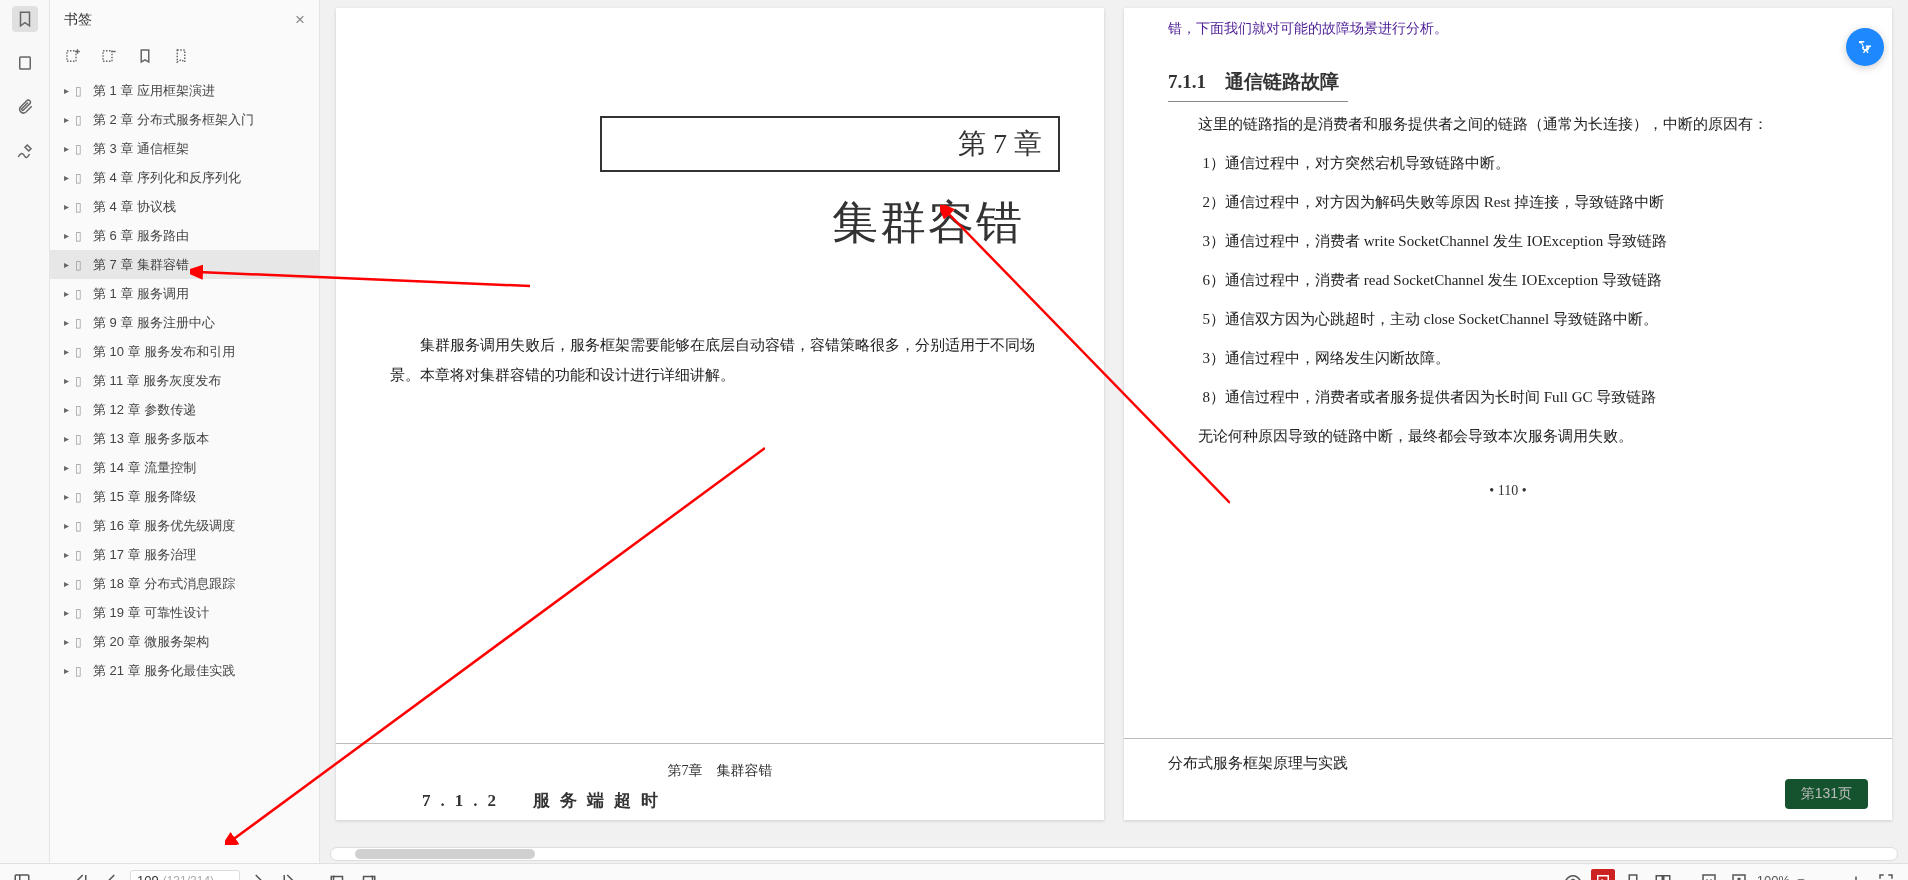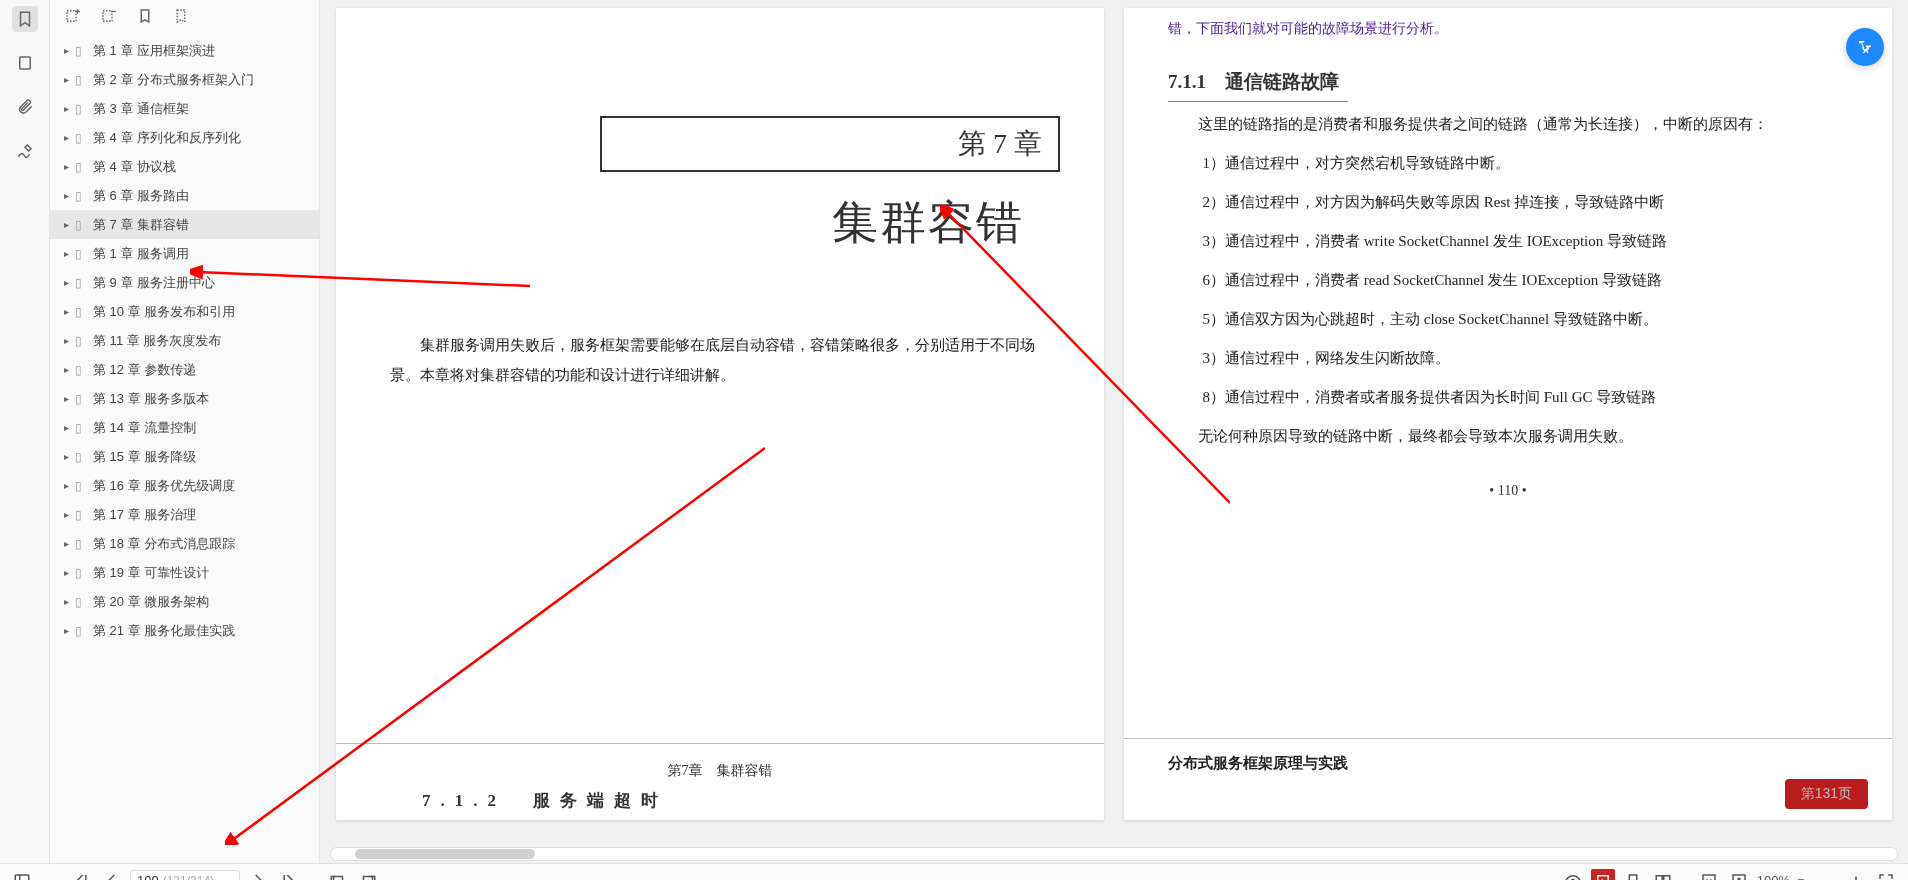--- a/index.html
+++ b/index.html
@@ -39,21 +39,21 @@
 .sbtn { width:24px; height:24px; display:flex; align-items:center; justify-content:center; cursor:pointer; border-radius:3px; color:#555; }
 .sbtn.red { background:#c22; color:#fff; border-radius:2px; }
 .pgin { width:110px; height:22px; border:1px solid #ddd; border-radius:3px; padding:0 6px; display:flex; align-items:center; gap:4px; background:#fff; }
 .pgin .n { color:#333; }
 .pgin .t { color:#aaa; font-size:12px; }
 .zoom { display:flex; align-items:center; gap:4px; }
 svg { width:18px; height:18px; }
 .fab { position:absolute; right:24px; top:28px; width:38px; height:38px; border-radius:50%; background:#1e88ff; color:#fff; display:flex; align-items:center; justify-content:center; font-size:18px; box-shadow:0 2px 8px rgba(0,0,0,.2); cursor:pointer; }
 .arrow { position:absolute; pointer-events:none; }
 .arrow svg { width:100%; height:100%; }
-.ghost { position:absolute; right:40px; bottom:54px; background:#b91c1c; color:#bdbdbd; padding:6px 16px; border-radius:4px; font-size:14px; }
+.ghost { position:absolute; right:40px; bottom:54px; background:#14532d; color:#bdbdbd; padding:6px 16px; border-radius:4px; font-size:14px; }
 .sec712 { position:absolute; bottom:8px; left:86px; font-size:17px; font-weight:bold; letter-spacing:10px; color:#333; }
 </style>
 </head>
 <body>
 
 <div class="app">
 
   <div class="vbar">
     <div class="ico act">
         <svg viewBox="0 0 24 24" fill="none" stroke="currentColor" stroke-width="2">
@@ -72,20 +72,24 @@
       </div>
     <div class="ico">
         <svg viewBox="0 0 24 24" fill="none" stroke="currentColor" stroke-width="2">
           <path d="M3 20c3-6 6-6 8-2s4 4 7-2"></path>
           <path d="M15 4l5 5-3 3-5-5z"></path>
         </svg>
       </div>
   </div>
 
   <div class="side">
+    <div class="side-hd">
+      <span>书签</span>
+      <span class="cls">×</span>
+    </div>
     <div class="side-tb">
       <span><svg viewBox="0 0 24 24" fill="none" stroke="currentColor" stroke-width="1.8">
             <rect x="4" y="5" width="12" height="14" stroke-dasharray="2 2"></rect>
             <path d="M18 3v6M15 6h6"></path>
           </svg></span>
       <span><svg viewBox="0 0 24 24" fill="none" stroke="currentColor" stroke-width="1.8">
             <rect x="4" y="5" width="12" height="14" stroke-dasharray="2 2"></rect>
             <path d="M15 6h6"></path>
           </svg></span>
       <span><svg viewBox="0 0 24 24" fill="none" stroke="currentColor" stroke-width="2">
@@ -229,21 +233,21 @@
           <span class="li">3）通信过程中，消费者 write SocketChannel 发生 IOException 导致链路</span>
           <span class="li">6）通信过程中，消费者 read SocketChannel 发生 IOException 导致链路</span>
           <span class="li">5）通信双方因为心跳超时，主动 close SocketChannel 导致链路中断。</span>
           <span class="li">3）通信过程中，网络发生闪断故障。</span>
           <span class="li">8）通信过程中，消费者或者服务提供者因为长时间 Full GC 导致链路</span>
           <span class="ind">无论何种原因导致的链路中断，最终都会导致本次服务调用失败。</span>
         </div>
         <div class="pgf">• 110 •</div>
         <div style="position:absolute;bottom:40px;left:0;right:0;">
           <div class="hr"></div>
-          <div class="rtxt" style="padding-left:44px;margin-top:8px;font-weight:bold;">分布式服务框架原理与实践</div>
+          <div class="rtxt" style="padding-left:44px;margin-top:8px;">分布式服务框架原理与实践</div>
         </div>
       </div>
     </div>
     <div class="scrollh">
         <div class="th"></div>
       </div>
     <div class="ghost">第131页</div>
   </div>
 
   <div class="fab">

